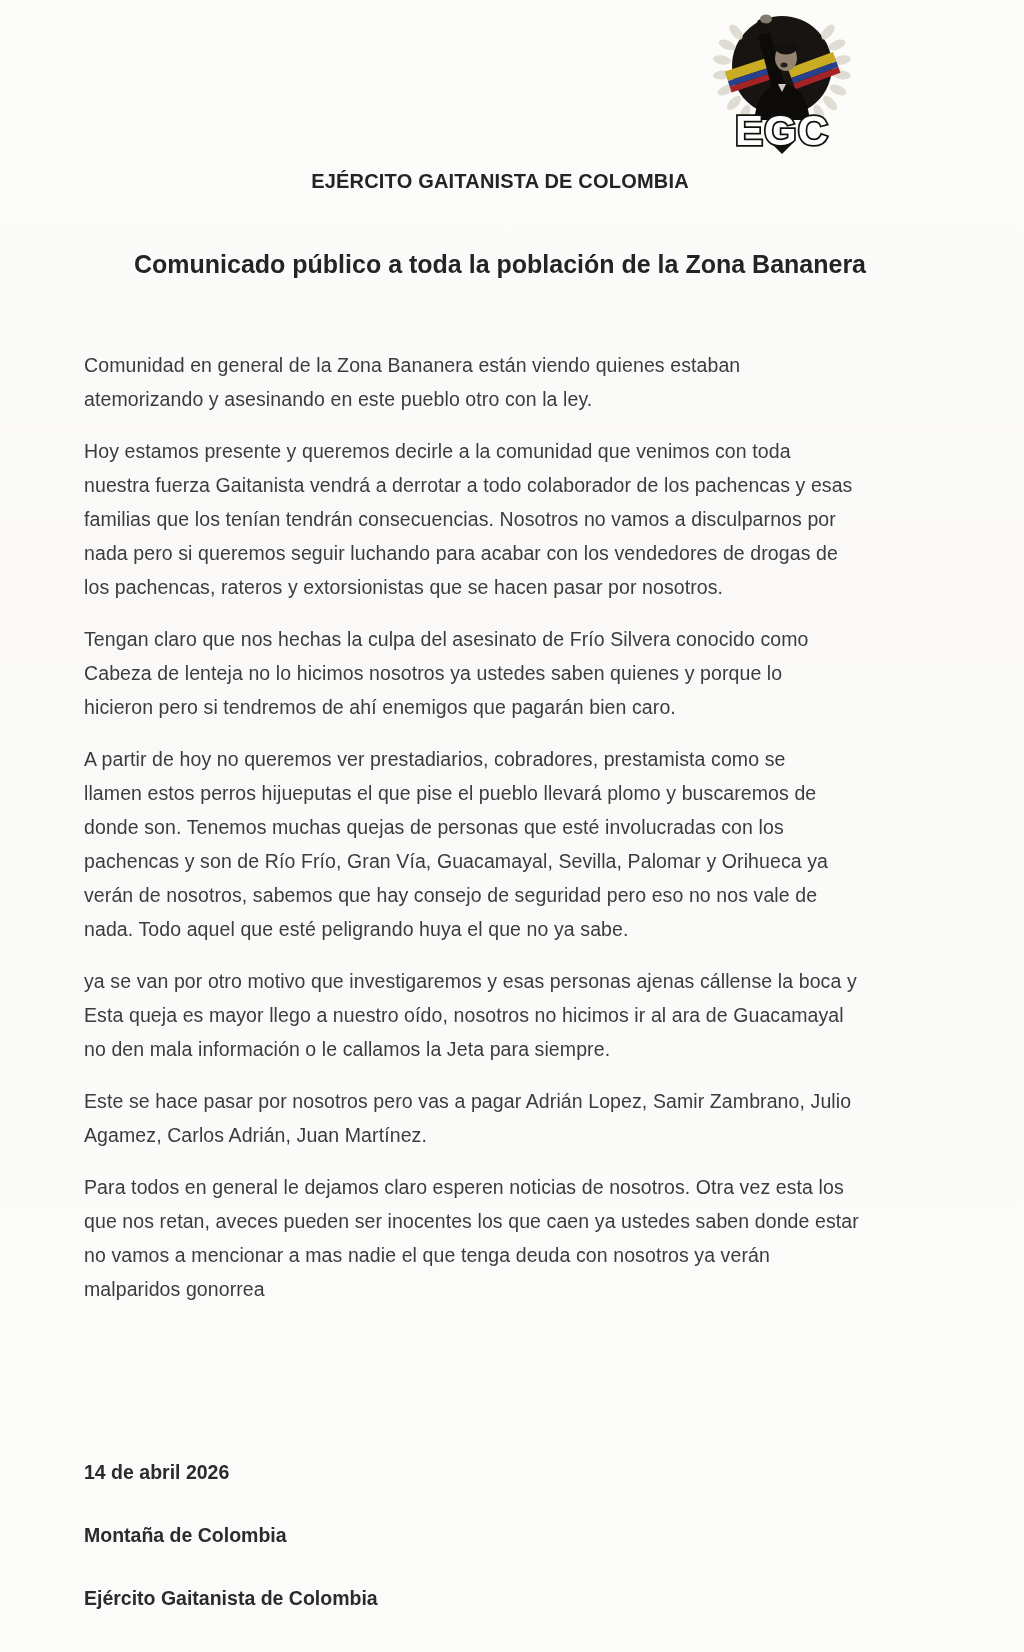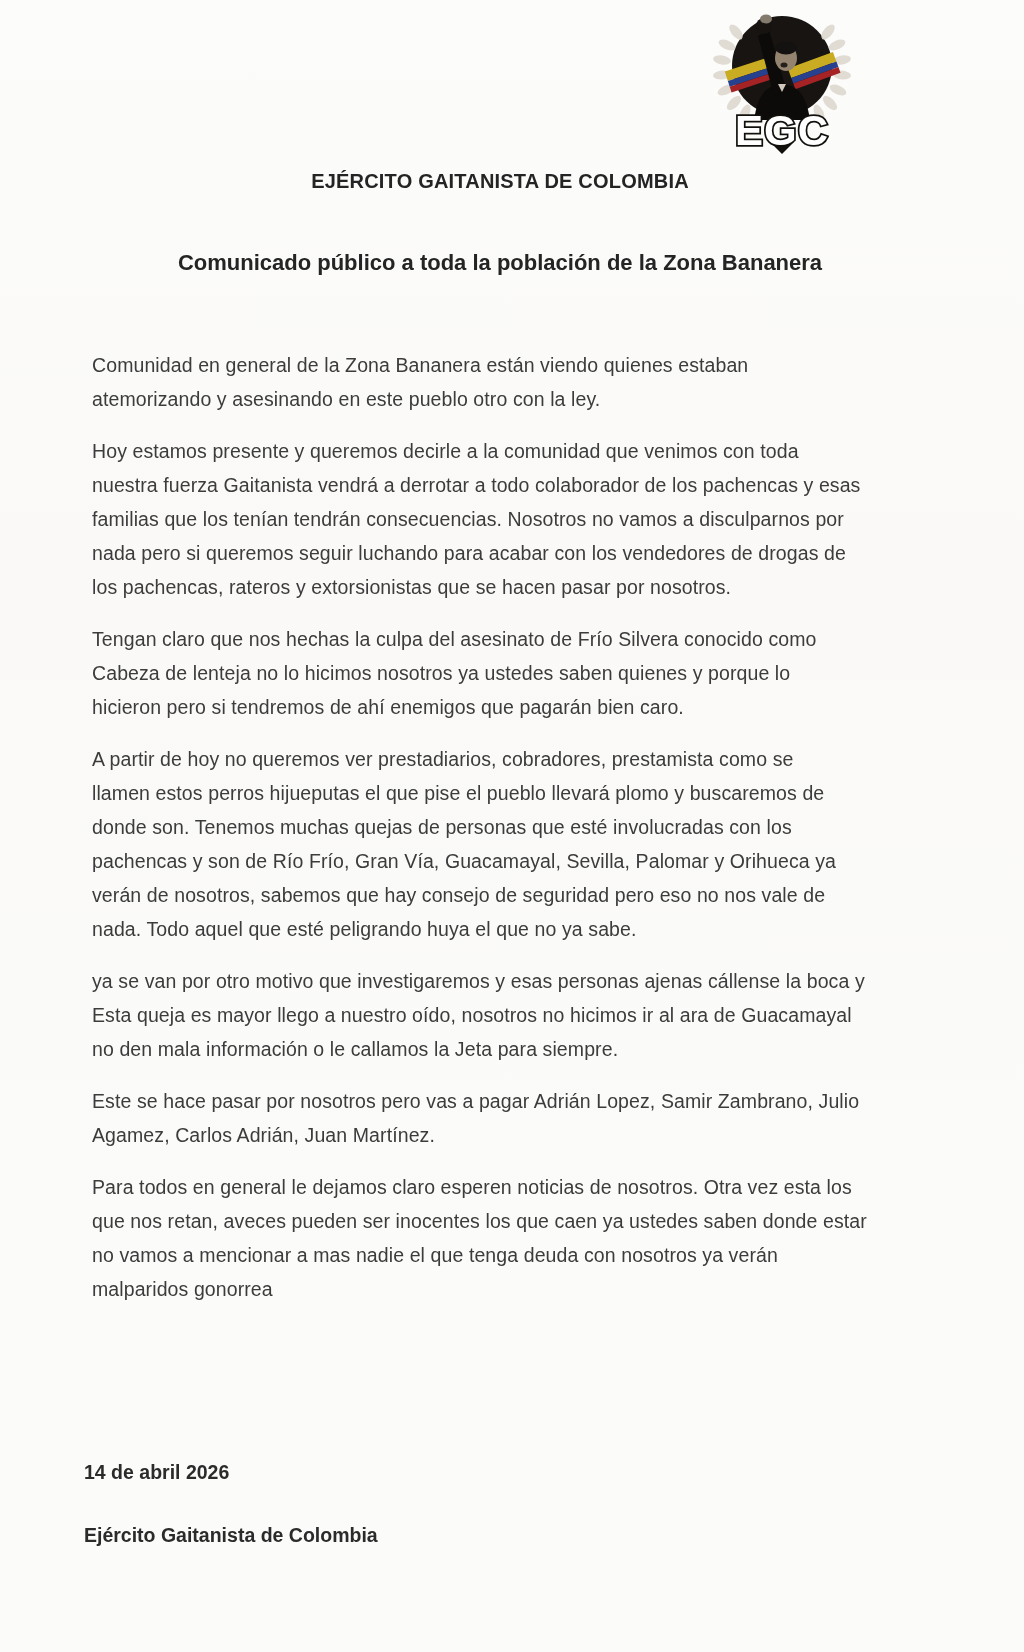--- a/index.html
+++ b/index.html
@@ -18,27 +18,27 @@
   .logo{
     position:absolute;left:708px;top:2px;width:148px;height:152px;
   }
   .title{
     position:absolute;top:170px;left:0;width:1000px;
     text-align:center;font-size:20px;font-weight:bold;color:#242424;
     letter-spacing:0.2px;
   }
   .subtitle{
     position:absolute;top:250px;left:0;width:1000px;
-    text-align:center;font-size:22px;font-weight:bold;color:#242424;
+    text-align:center;font-size:25px;font-weight:bold;color:#242424;
   }
   .content{
     position:absolute;top:348px;left:84px;width:895px;
     font-size:19.5px;line-height:34px;color:#3c3c3c;letter-spacing:0.1px;
   }
-  .para{margin:0 0 18px 8px;}
+  .para{margin:0 0 18px 0;}
   .tline{white-space:nowrap;}
   .footer{
     position:absolute;top:1455px;left:84px;
     font-size:19.5px;font-weight:bold;color:#2b2b2b;line-height:34px;
   }
   .fline{margin-bottom:29px;white-space:nowrap;}
 </style>
 </head>
 <body>
 
@@ -135,16 +135,17 @@
     <div class="para">
         <div class="tline">Para todos en general le dejamos claro esperen noticias de nosotros. Otra vez esta los</div>
         <div class="tline">que nos retan, aveces pueden ser inocentes los que caen ya ustedes saben donde estar</div>
         <div class="tline">no vamos a mencionar a mas nadie el que tenga deuda con nosotros ya verán</div>
         <div class="tline">malparidos gonorrea</div>
       </div>
   </div>
 
   <div class="footer">
     <div class="fline">14 de abril 2026</div>
+    <div class="fline">Montaña de Colombia</div>
     <div class="fline">Ejército Gaitanista de Colombia</div>
   </div>
 
 </div>
 
 </body></html>

